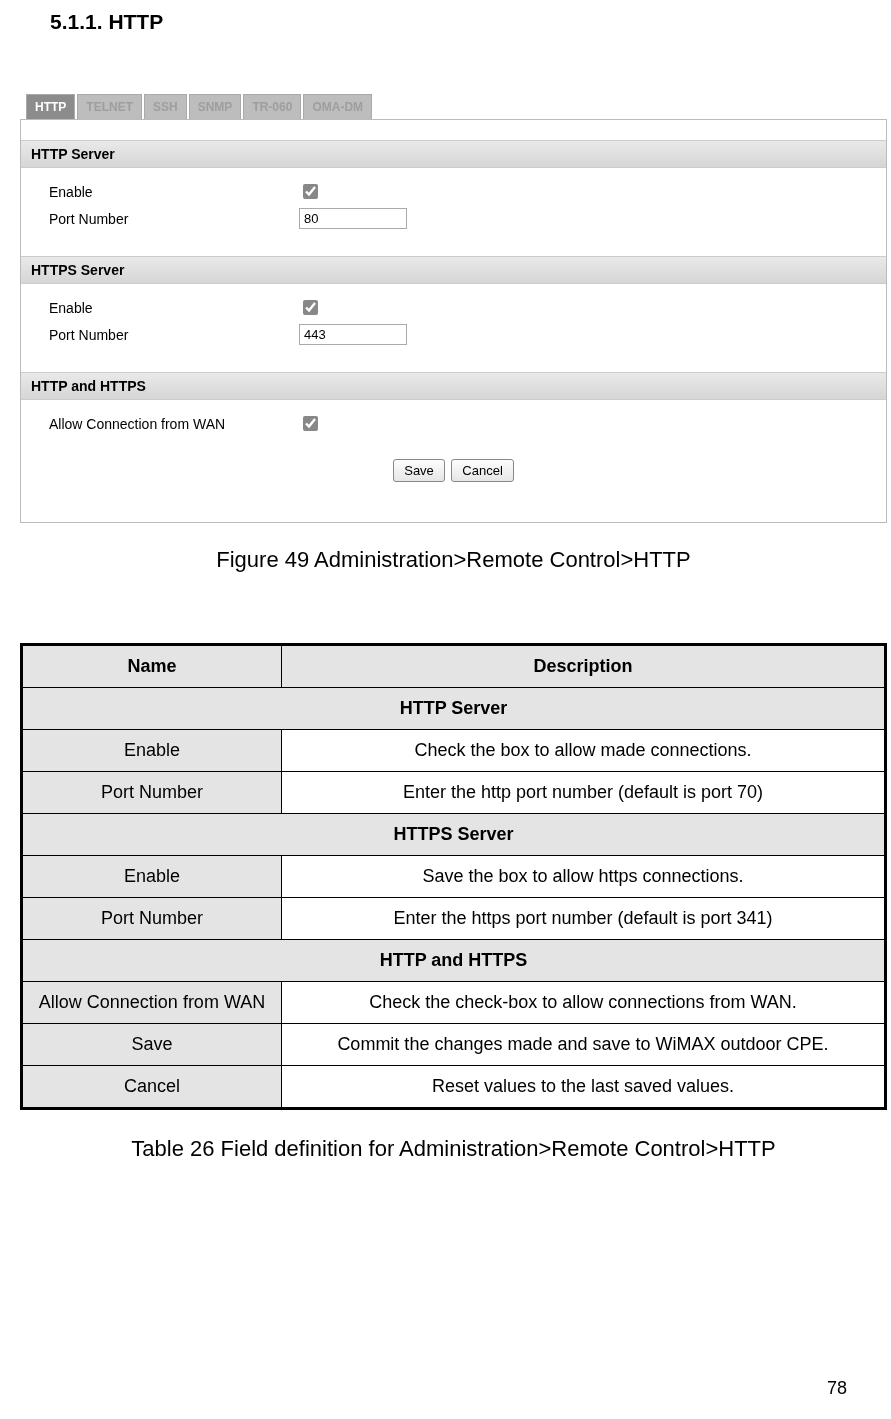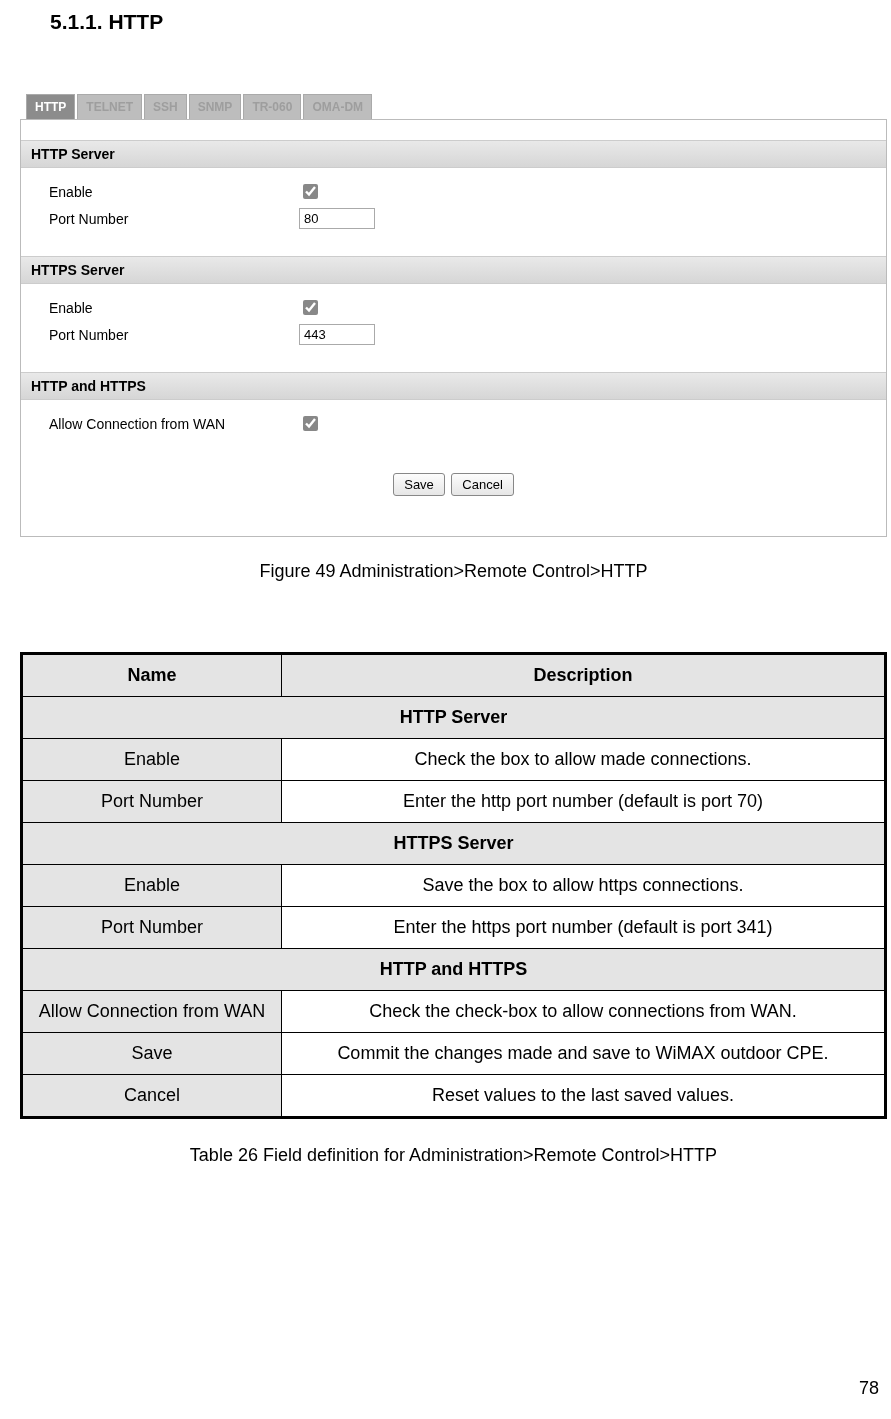--- a/index.html
+++ b/index.html
@@ -59,45 +59,45 @@
   .form-row {
     display: flex;
     align-items: center;
     padding: 3px 0 3px 28px;
     font-size: 14px;
   }
   .form-row .label {
     width: 250px;
   }
   .form-row input[type="text"] {
-    width: 76px;
+    width: 108px;
     padding: 2px 4px;
     font-size: 13px;
     border: 1px solid #aaa;
   }
   .form-row input[type="checkbox"] {
     width: 15px; height: 15px;
     accent-color: #888;
   }
   .button-row {
     text-align: center;
-    margin-top: 36px;
+    margin-top: 22px;
   }
   .button-row button {
     font-size: 13px;
     padding: 3px 10px;
     margin: 0 1px;
     border: 1px solid #888;
     border-radius: 3px;
     background: linear-gradient(#fdfdfd, #e6e6e6);
     cursor: pointer;
   }
   .figure-caption, .table-caption {
     text-align: center;
-    font-size: 18px;
+    font-size: 22px;
     margin: 20px 0 70px 0;
   }
   .table-caption { margin: 26px 0 52px 0; }
   table.def-table {
     border-collapse: collapse;
     width: 100%;
     font-size: 18px;
     border: 3px solid #000;
   }
   table.def-table td, table.def-table th {
@@ -115,21 +115,21 @@
     font-weight: bold;
   }
   table.def-table td.name-col {
     background: #e4e4e4;
     width: 260px;
   }
   table.def-table td.desc-col { background: #fff; }
   .page-number {
     position: absolute;
     bottom: 20px;
-    right: 12px;
+    right: 44px;
     font-size: 18px;
   }
 </style>
 </head>
 <body>
 
 <div class="page">
   <h2 class="section-heading">5.1.1.  HTTP</h2>
 
   <div class="tabs">

